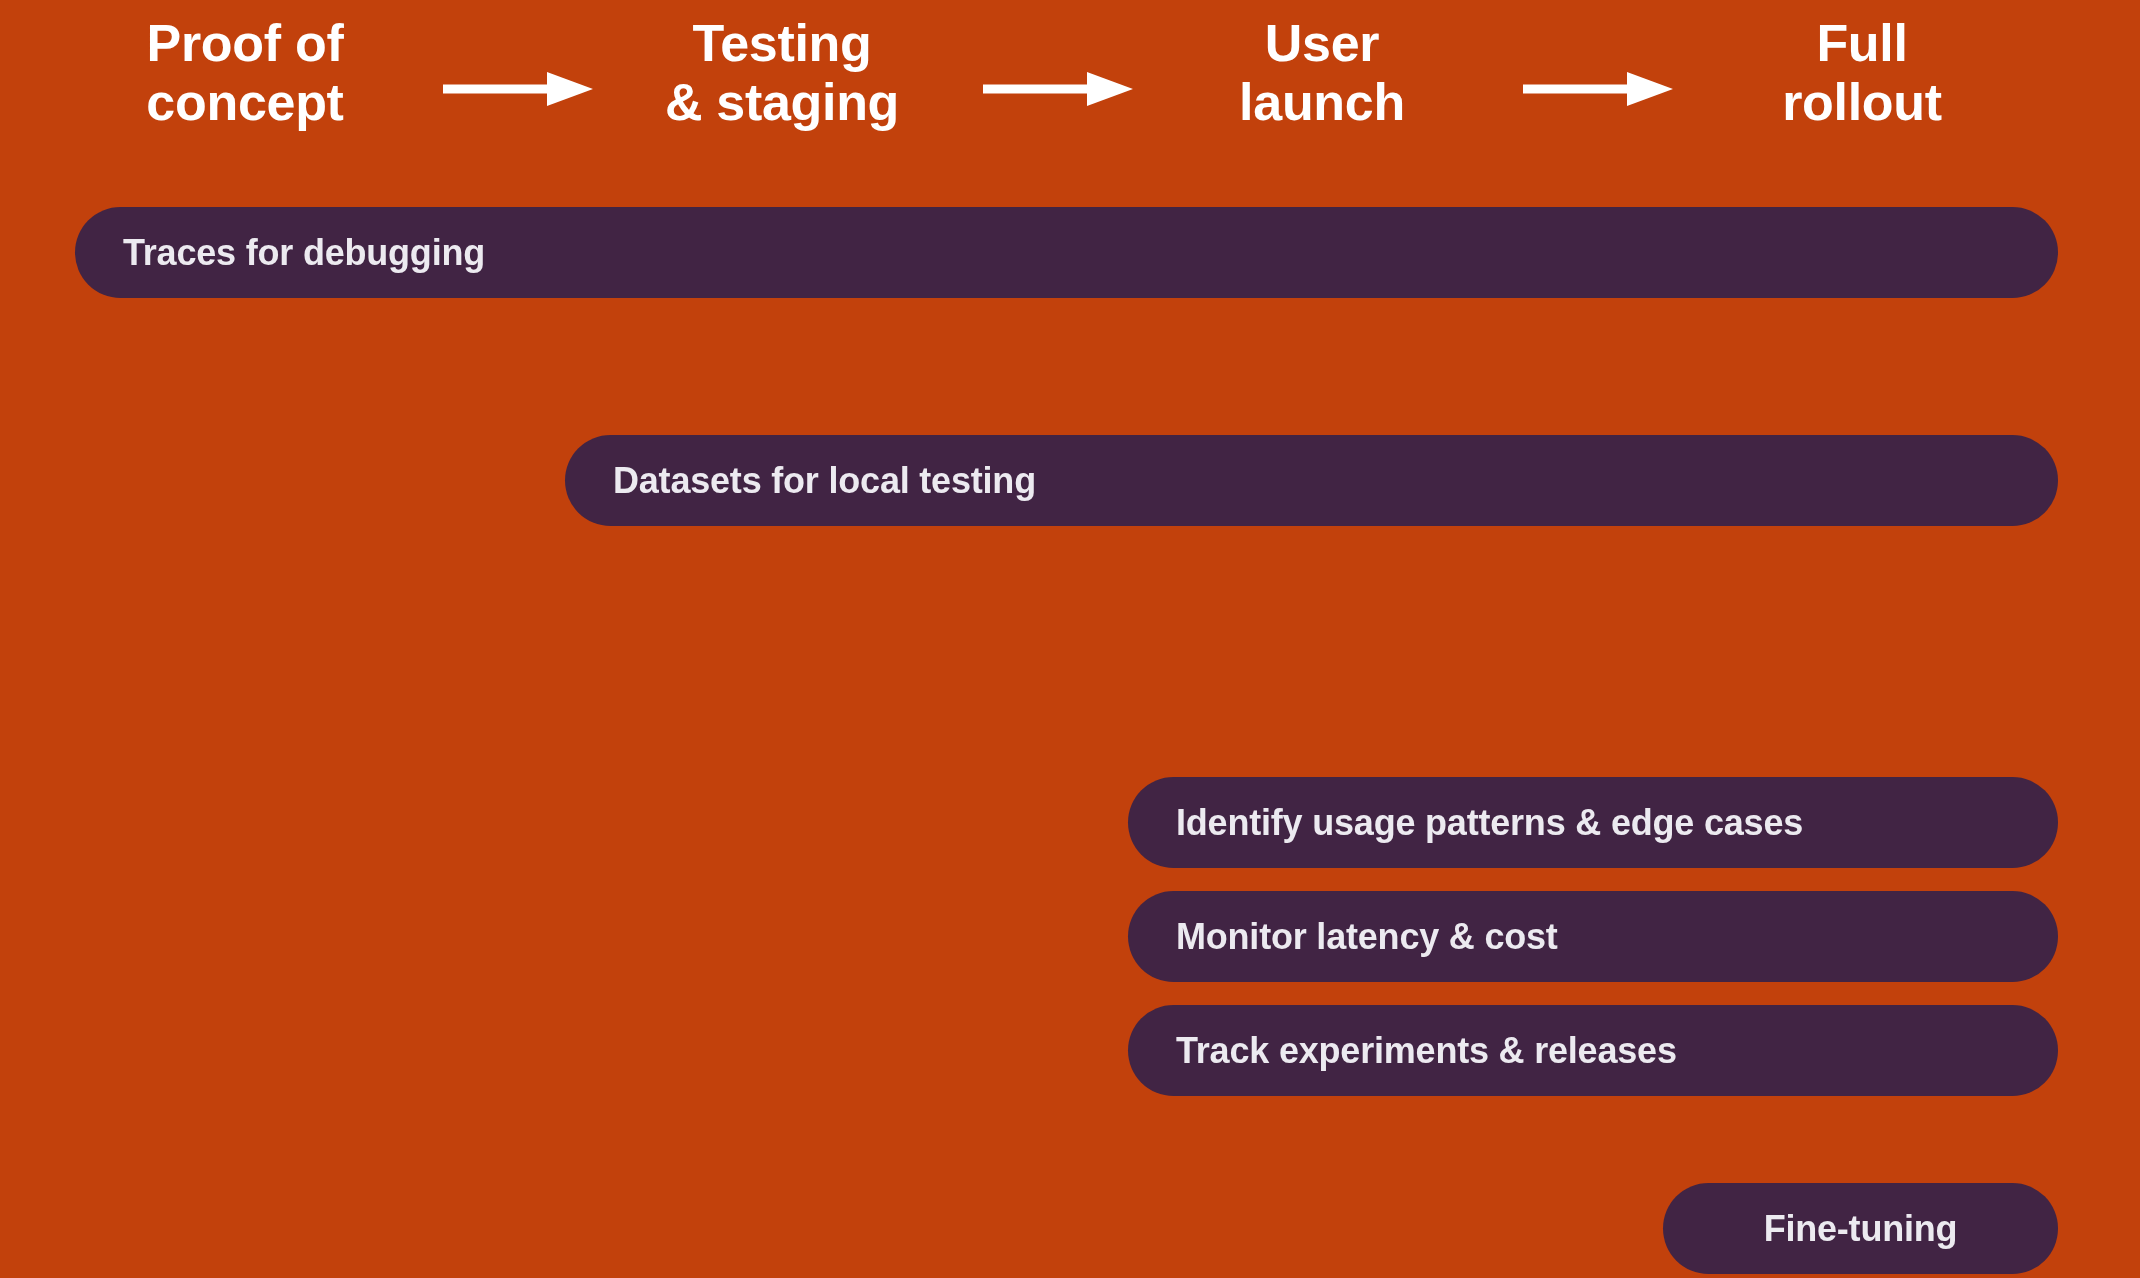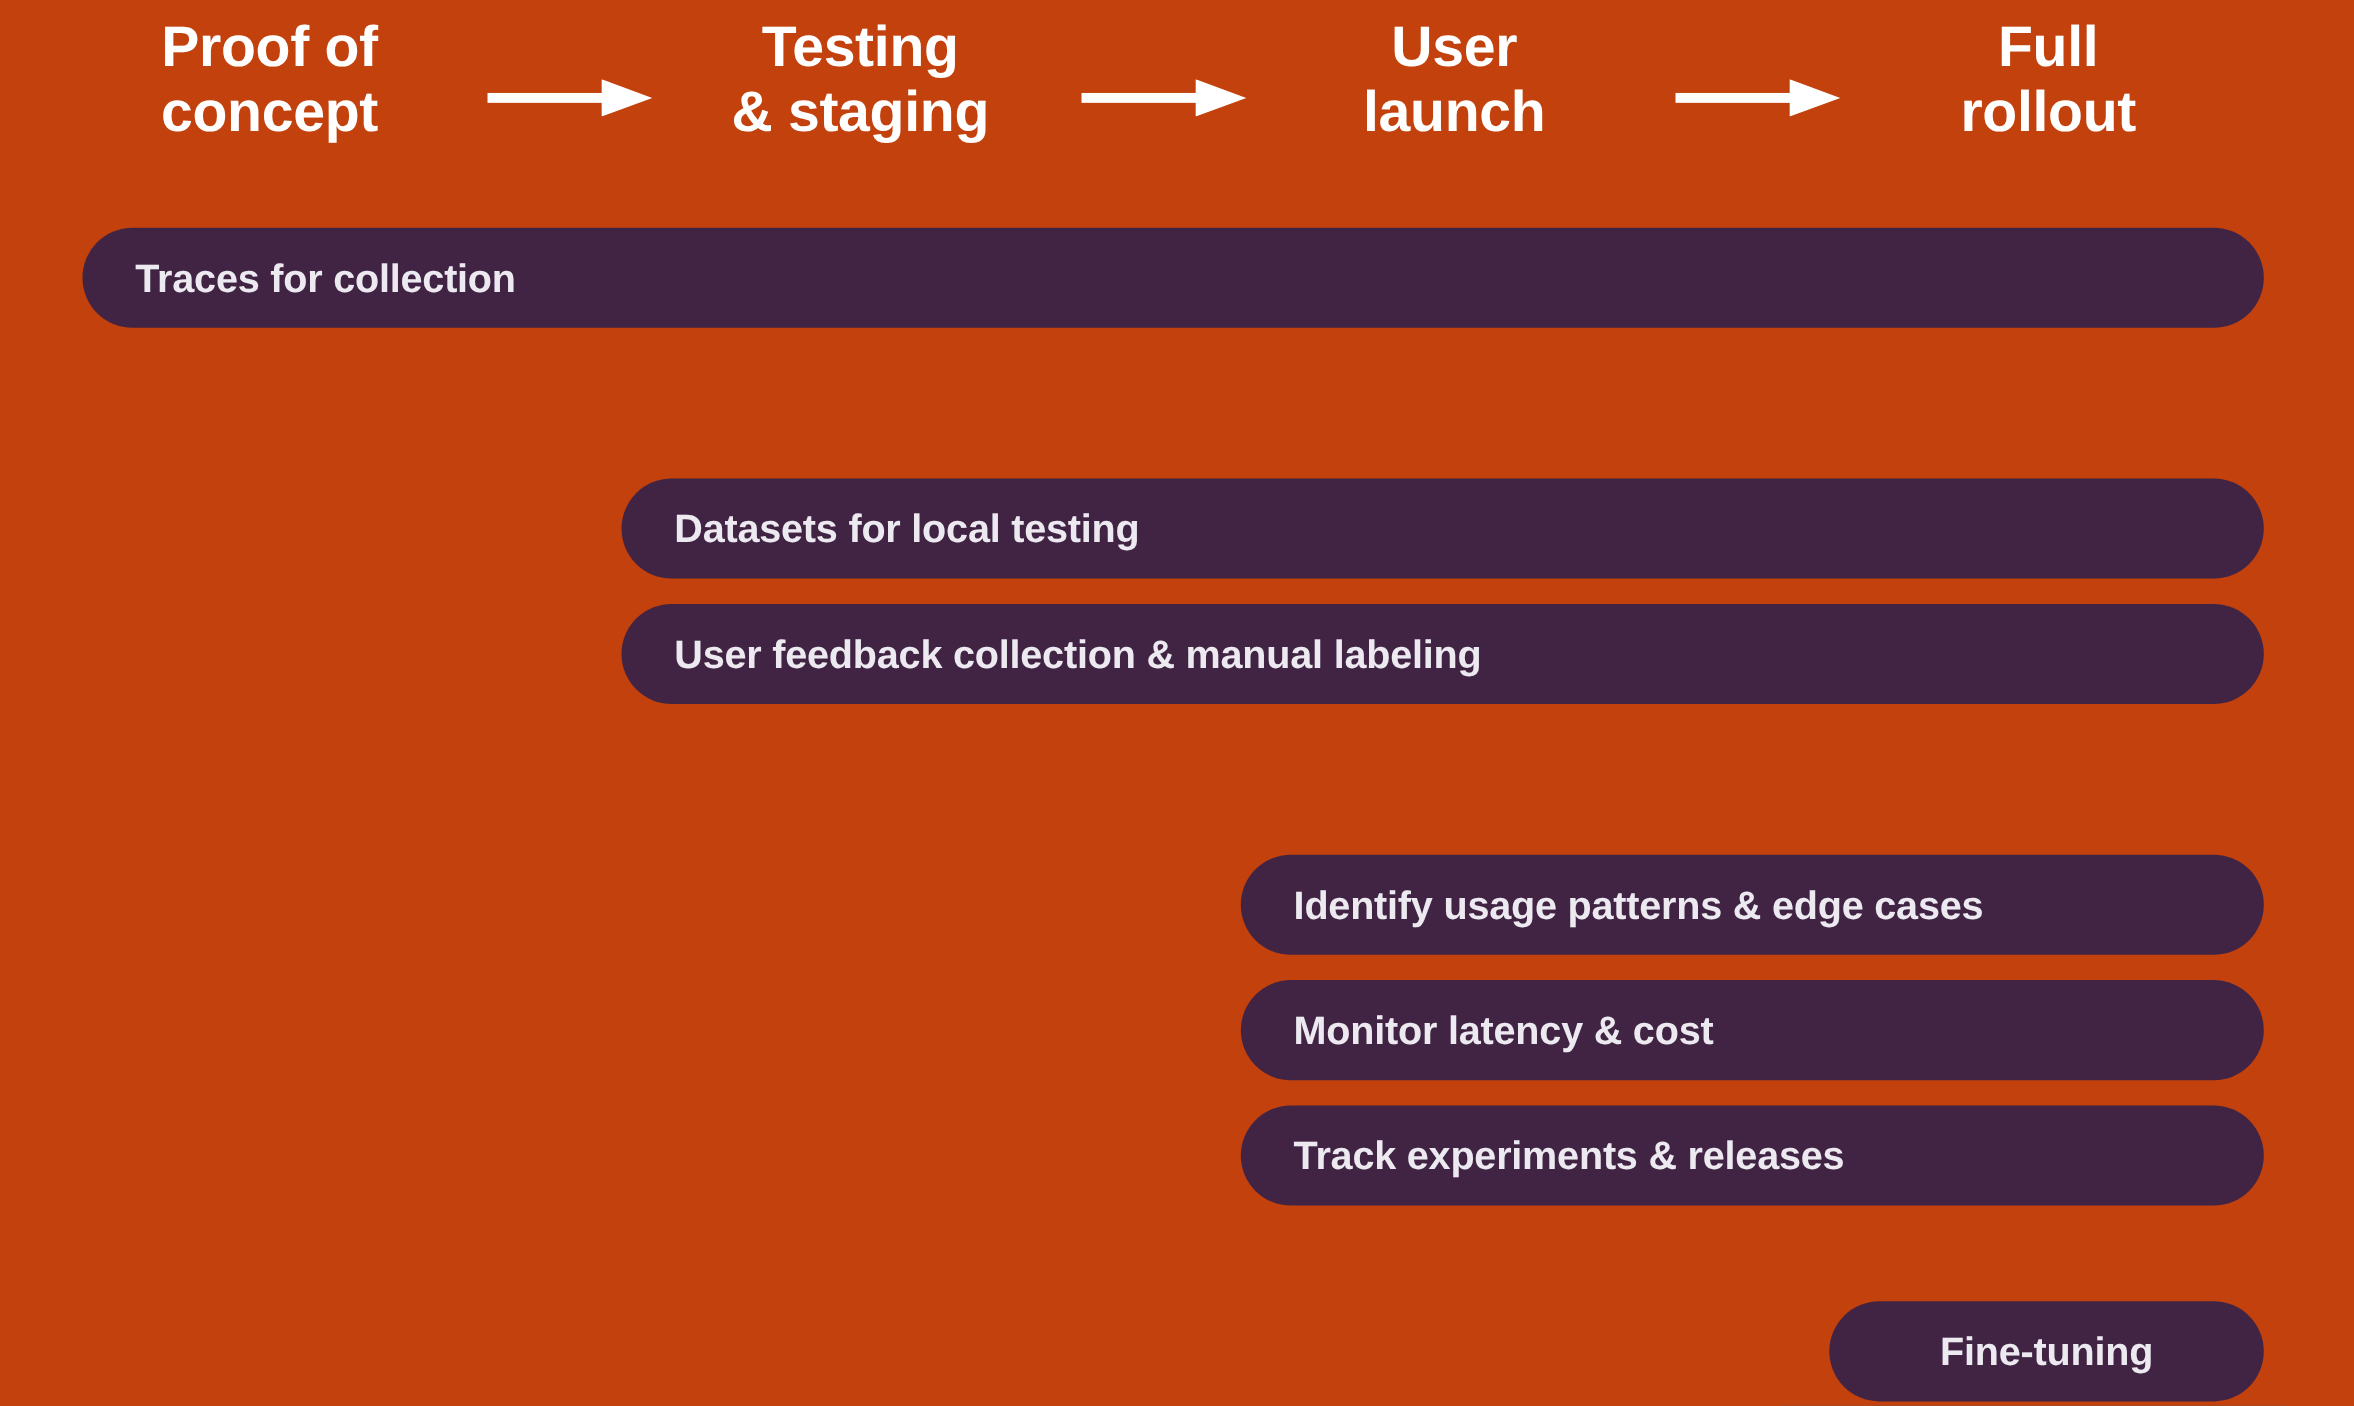--- a/index.html
+++ b/index.html
@@ -110,27 +110,24 @@
     <div class="arrow arrow-2">
       <svg viewBox="0 0 150 34" xmlns="http://www.w3.org/2000/svg" aria-hidden="true">
         <rect x="0" y="12.5" width="112" height="9" fill="#ffffff"></rect>
         <polygon points="104,0 150,17 104,34" fill="#ffffff"></polygon>
       </svg>
     </div>
   </div>
 
   <div class="bars" id="bars">
       <div class="bar align-left" style="left: 75px; width: 1983px; top: 207px;">
-        <span class="bar-label">Traces for collection</span>
+        <span class="bar-label">Traces for debugging</span>
       </div>
       <div class="bar align-left" style="left: 565px; width: 1493px; top: 435px;">
         <span class="bar-label">Datasets for local testing</span>
-      </div>
-      <div class="bar align-left" style="left: 565px; width: 1493px; top: 549px;">
-        <span class="bar-label">User feedback collection &amp; manual labeling</span>
       </div>
       <div class="bar align-left" style="left: 1128px; width: 930px; top: 777px;">
         <span class="bar-label">Identify usage patterns &amp; edge cases</span>
       </div>
       <div class="bar align-left" style="left: 1128px; width: 930px; top: 891px;">
         <span class="bar-label">Monitor latency &amp; cost</span>
       </div>
       <div class="bar align-left" style="left: 1128px; width: 930px; top: 1005px;">
         <span class="bar-label">Track experiments &amp; releases</span>
       </div>

